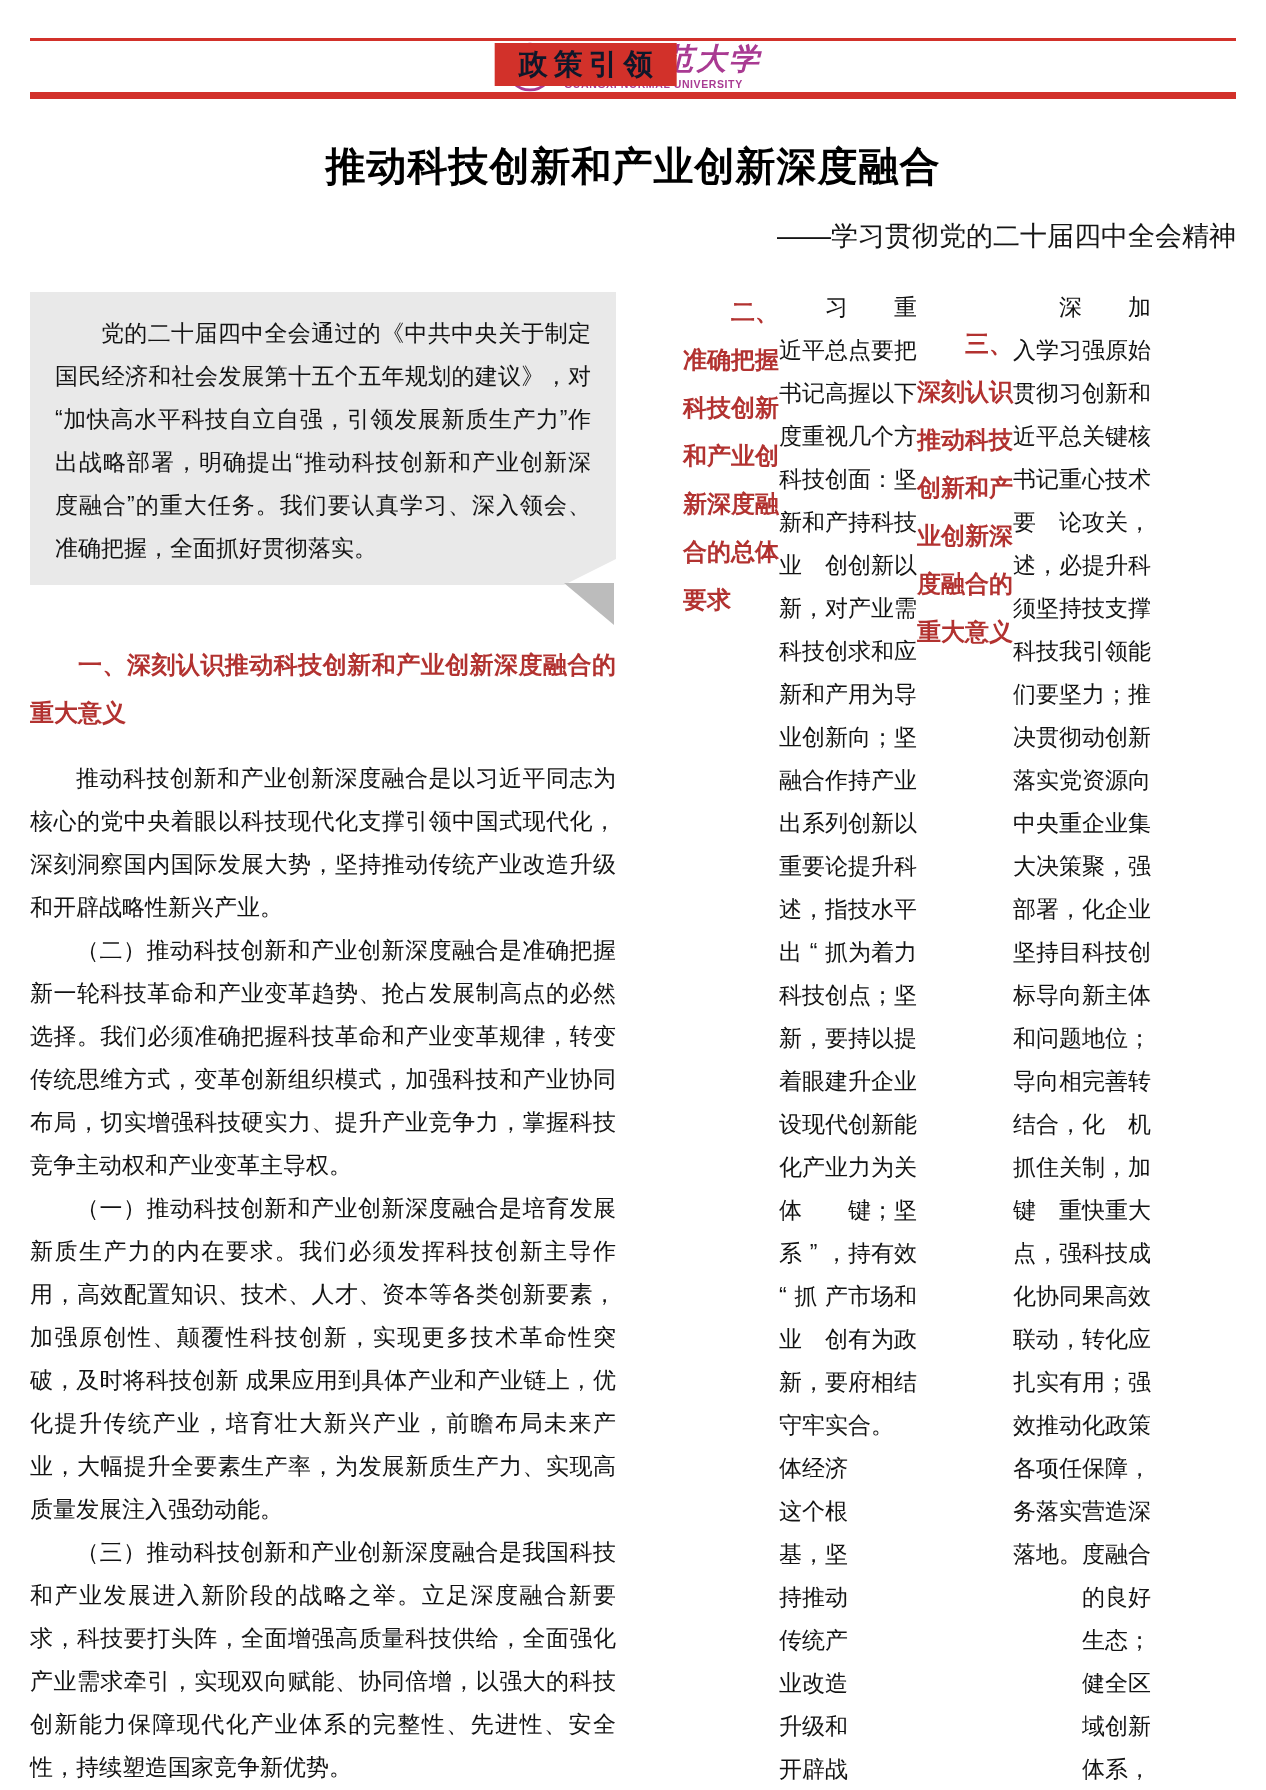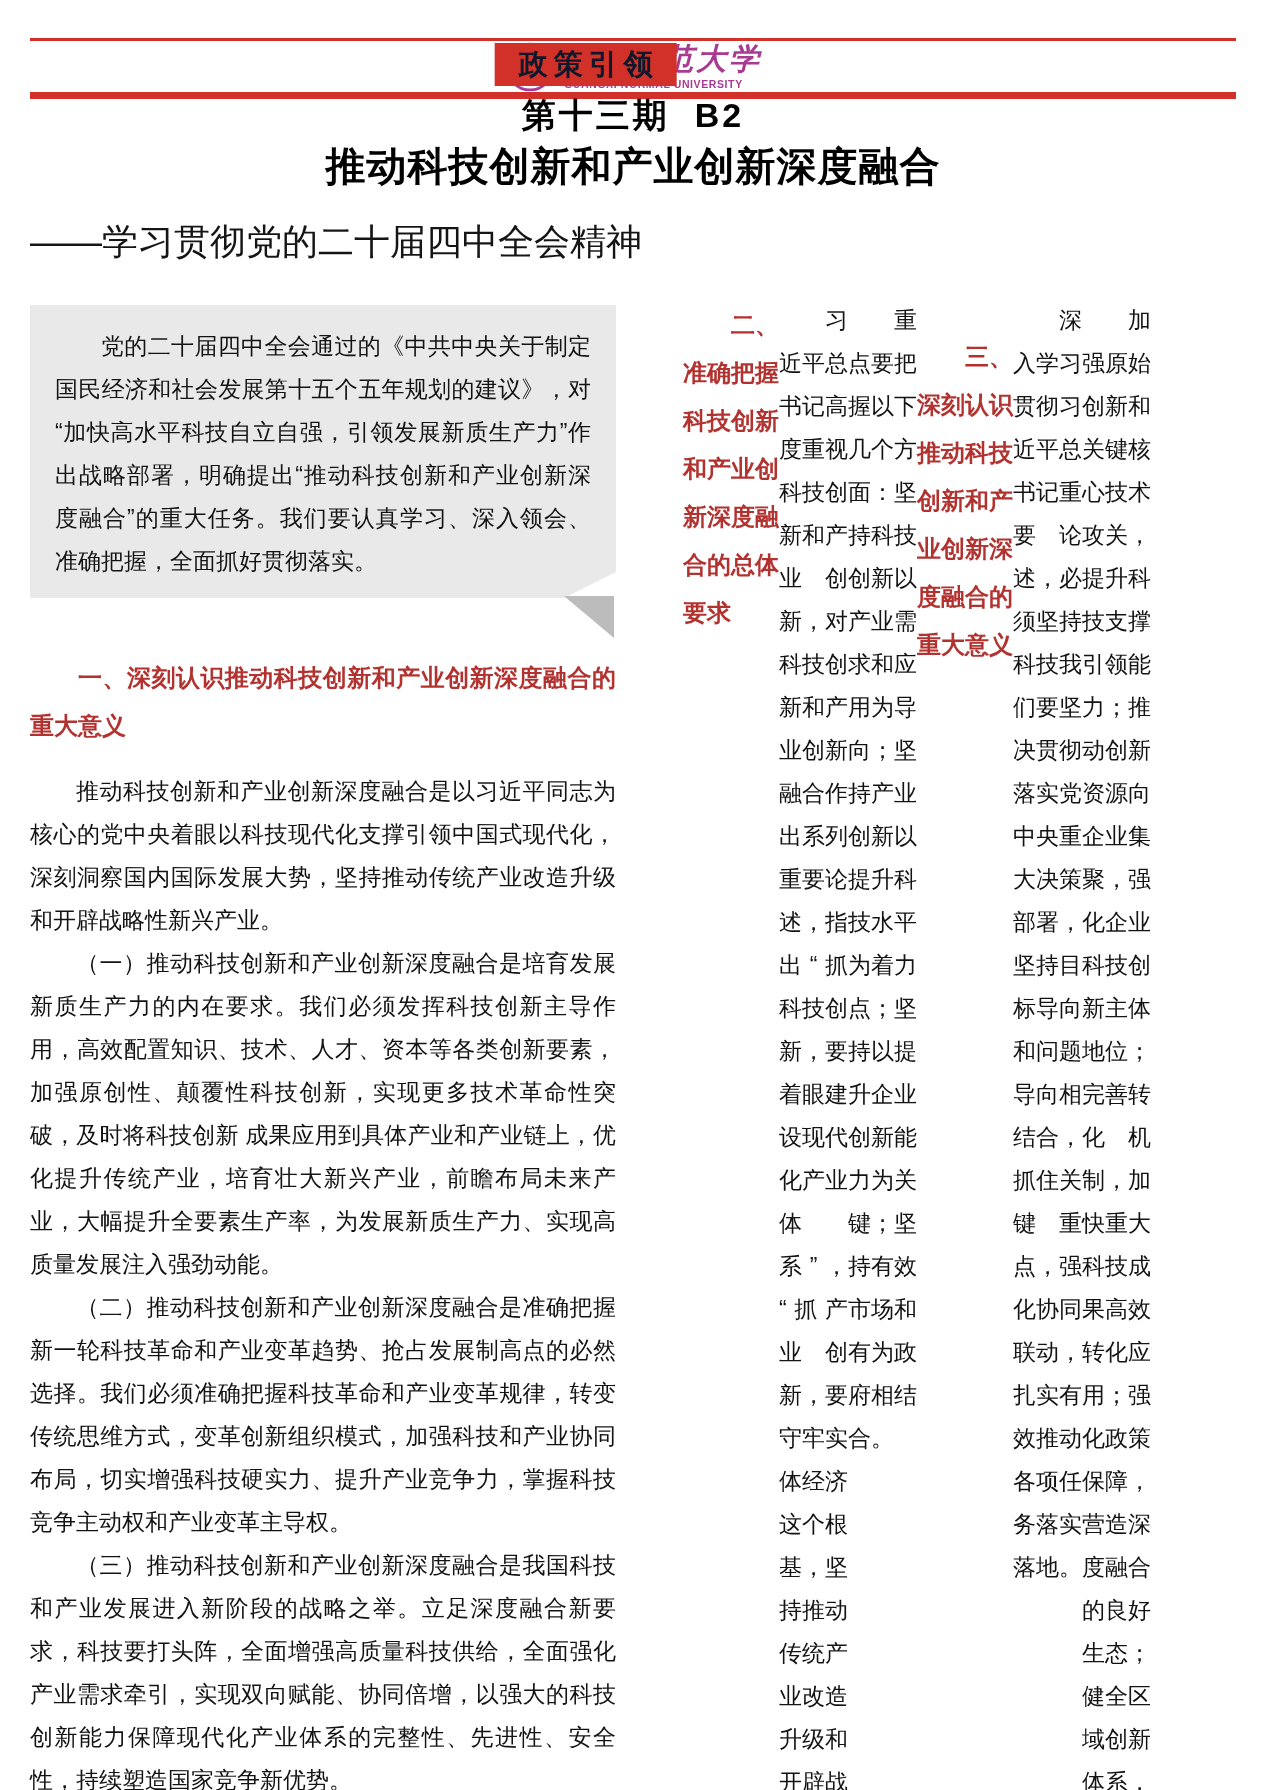--- a/index.html
+++ b/index.html
@@ -71,22 +71,22 @@
   .title {
     margin-top: 40px;
     text-align: center;
     font-size: 40px;
     font-weight: 900;
     letter-spacing: 1px;
     color: #000000;
   }
   .subtitle {
     margin-top: 24px;
-    text-align: left;
-    font-size: 36px;
+    text-align: right;
+    font-size: 27px;
     font-weight: 500;
     color: #151515;
   }
   
   .columns {
     flex: 1;
     margin-top: 32px;
     display: flex;
     gap: 67px;
   }
@@ -159,42 +159,41 @@
           <path d="M30 12 L22 21 H38 Z" fill="#a93a92"></path>
           <path d="M25 21 V31 M35 21 V31 M25 31 H35" fill="none" stroke="#a93a92" stroke-width="2"></path>
           <path d="M21 35 H39 M19 40 H41 M17 45 H43" fill="none" stroke="#a93a92" stroke-width="2"></path>
         </svg>
         <div>
           <div class="logo-cn">广西师范大学</div>
           <div class="logo-en">GUANGXI NORMAL UNIVERSITY</div>
         </div>
       </div>
       <div class="badge">政策引领</div>
-      <div class="issue">第十三期  B2</div>
     </div>
     <div class="rule-thick"></div>
   </div>
 
   <h1 class="title">推动科技创新和产业创新深度融合</h1>
   <div class="subtitle">——学习贯彻党的二十届四中全会精神</div>
 
   <div class="columns">
 
     <div class="col-left">
       <div class="lead-wrap">
         <div class="lead-box">
           <p>党的二十届四中全会通过的《中共中央关于制定国民经济和社会发展第十五个五年规划的建议》，对“加快高水平科技自立自强，引领发展新质生产力”作出战略部署，明确提出“推动科技创新和产业创新深度融合”的重大任务。我们要认真学习、深入领会、准确把握，全面抓好贯彻落实。</p>
         </div>
         <div class="fold-corner"></div>
       </div>
 
       <h2 class="sec-heading">一、深刻认识推动科技创新和产业创新深度融合的重大意义</h2>
       <p class="body-para">推动科技创新和产业创新深度融合是以习近平同志为核心的党中央着眼以科技现代化支撑引领中国式现代化，深刻洞察国内国际发展大势，坚持推动传统产业改造升级和开辟战略性新兴产业。</p>
+      <p class="body-para">（二）推动科技创新和产业创新深度融合是准确把握新一轮科技革命和产业变革趋势、抢占发展制高点的必然选择。我们必须准确把握科技革命和产业变革规律，转变传统思维方式，变革创新组织模式，加强科技和产业协同布局，切实增强科技硬实力、提升产业竞争力，掌握科技竞争主动权和产业变革主导权。</p>
       <p class="body-para">（一）推动科技创新和产业创新深度融合是培育发展新质生产力的内在要求。我们必须发挥科技创新主导作用，高效配置知识、技术、人才、资本等各类创新要素，加强原创性、颠覆性科技创新，实现更多技术革命性突破，及时将科技创新 成果应用到具体产业和产业链上，优化提升传统产业，培育壮大新兴产业，前瞻布局未来产业，大幅提升全要素生产率，为发展新质生产力、实现高质量发展注入强劲动能。</p>
-      <p class="body-para">（二）推动科技创新和产业创新深度融合是准确把握新一轮科技革命和产业变革趋势、抢占发展制高点的必然选择。我们必须准确把握科技革命和产业变革规律，转变传统思维方式，变革创新组织模式，加强科技和产业协同布局，切实增强科技硬实力、提升产业竞争力，掌握科技竞争主动权和产业变革主导权。</p>
       <p class="body-para">（三）推动科技创新和产业创新深度融合是我国科技和产业发展进入新阶段的战略之举。立足深度融合新要求，科技要打头阵，全面增强高质量科技供给，全面强化产业需求牵引，实现双向赋能、协同倍增，以强大的科技创新能力保障现代化产业体系的完整性、先进性、安全性，持续塑造国家竞争新优势。</p>
     </div>
 
     <div class="col-right">
       <h2 class="sec-heading heading-first">二、准确把握科技创新和产业创新深度融合的总体要求</h2>
       <p class="body-para">习近平总书记高度重视科技创新和产业创新，对科技创新和产业创新融合作出系列重要论述，指出“抓科技创新，要着眼建设现代化产业体系”，“抓产业创新，要守牢实体经济这个根基，坚持推动传统产业改造升级和开辟战略性新兴产业、未来产业新赛道并重”；强调“以科技创新推动产业创新，特别是以颠覆性技术和前沿技术催生新产业、新模式、新动能，发展新质生产力”；强调科技创新和产业创新融合的基础是增加高质量科技供给，融合的关键是强化企业科技创新主体地位，融合的途径是促进科技成果转化应用；强调要搭建平台、健全体制机制，让创新链和产业链无缝对接。</p>
       <p class="body-para">重点要把握以下几个方面：坚持科技创新以产业需求和应用为导向；坚持产业创新以提升科技水平为着力点；坚持以提升企业创新能力为关键；坚持有效市场和有为政府相结合。</p>
 
       <h2 class="sec-heading heading-later">三、深刻认识推动科技创新和产业创新深度融合的重大意义</h2>
       <p class="body-para">深入学习贯彻习近平总书记重要论述，必须坚持科技我们要坚决贯彻落实党中央重大决策部署，坚持目标导向和问题导向相结合，抓住关键重点，强化协同联动，扎实有效推动各项任务落实落地。</p>

